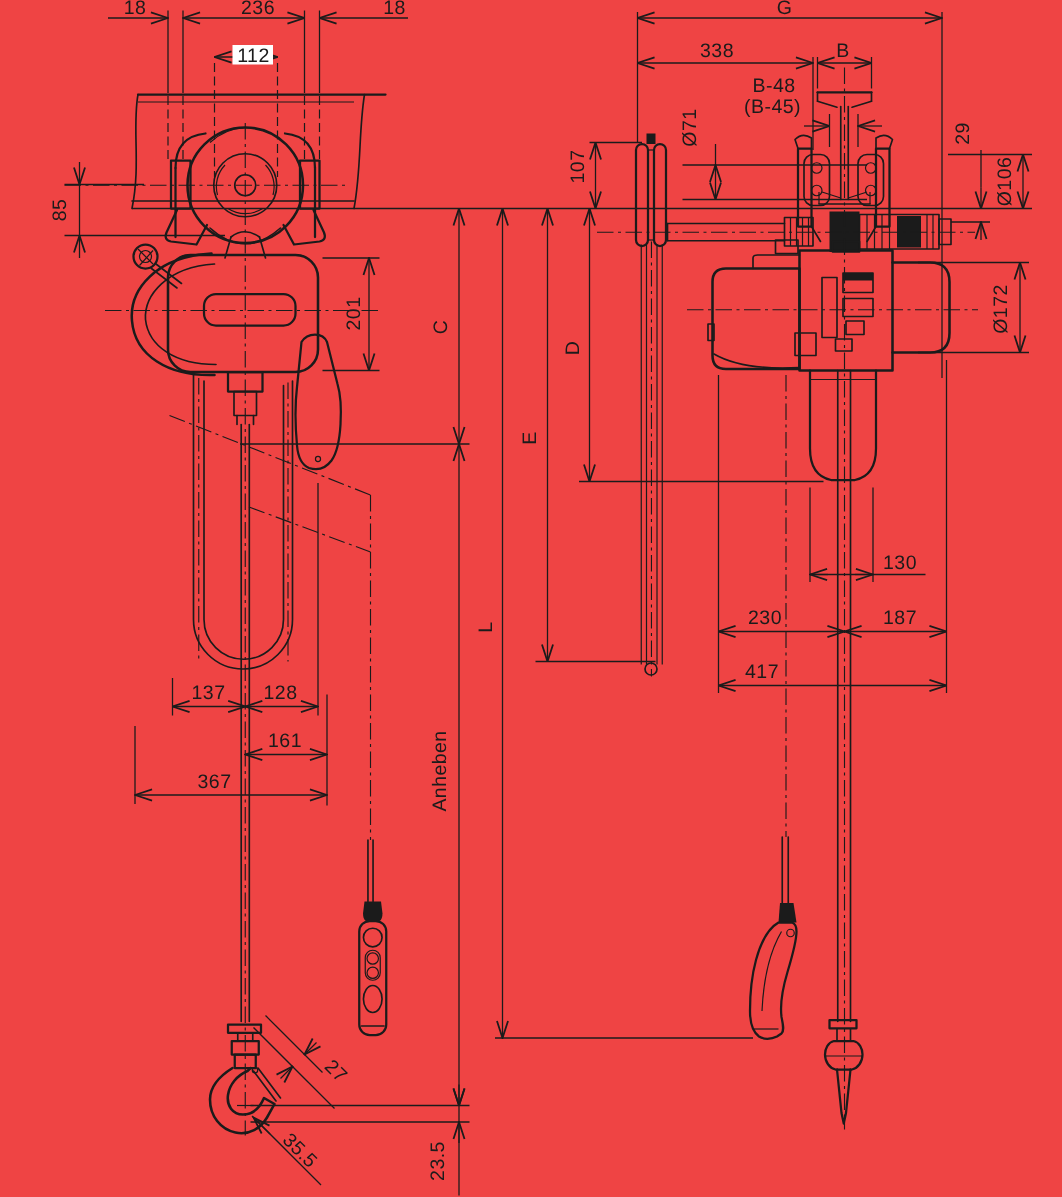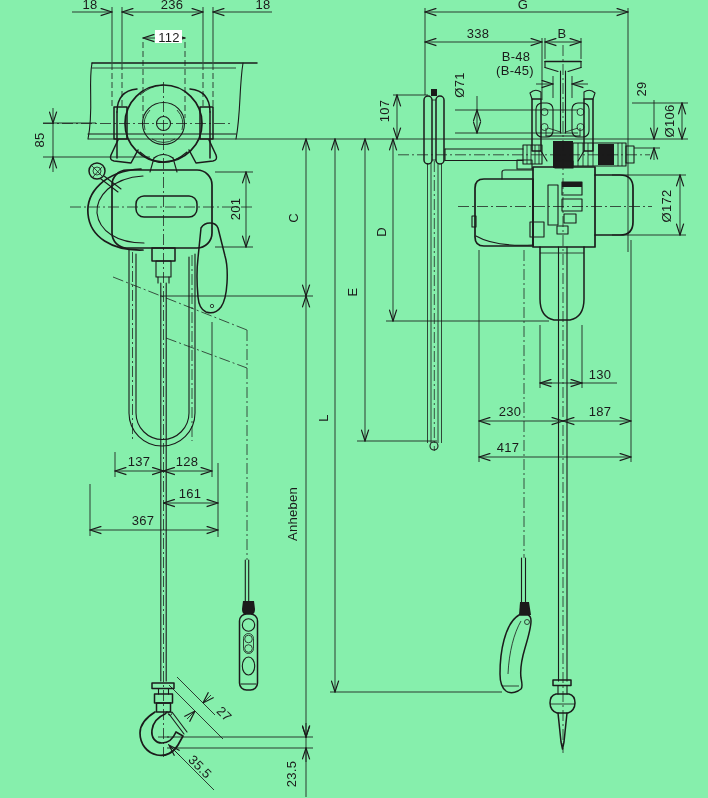--- a/index.html
+++ b/index.html
@@ -1,17 +1,17 @@
 <!DOCTYPE html>
 <html><head>
 <meta charset="utf-8">
 <style>
   html,body{margin:0;padding:0;background:#e8e8e8;}
   .sheet{
-    width:708px;height:798px;margin:0 auto;background:#86efac;
+    width:708px;height:798px;margin:0 auto;background:#ef4444;
     position:relative;overflow:hidden;
     font-family:"Liberation Sans", sans-serif;
   }
   svg{display:block;}
   .o15{stroke:#1b1b1b;stroke-width:1.5;fill:none;stroke-linecap:round;stroke-linejoin:round;}
   .o17{stroke:#1b1b1b;stroke-width:1.7;fill:none;stroke-linecap:round;stroke-linejoin:round;}
   .o11{stroke:#1b1b1b;stroke-width:1.1;fill:none;stroke-linecap:round;stroke-linejoin:round;}
   .o08{stroke:#1b1b1b;stroke-width:0.8;fill:none;}
   .dim{stroke:#1b1b1b;stroke-width:0.85;fill:none;}
   .cl{stroke:#1b1b1b;stroke-width:0.75;fill:none;stroke-dasharray:11 3 2 3;}

